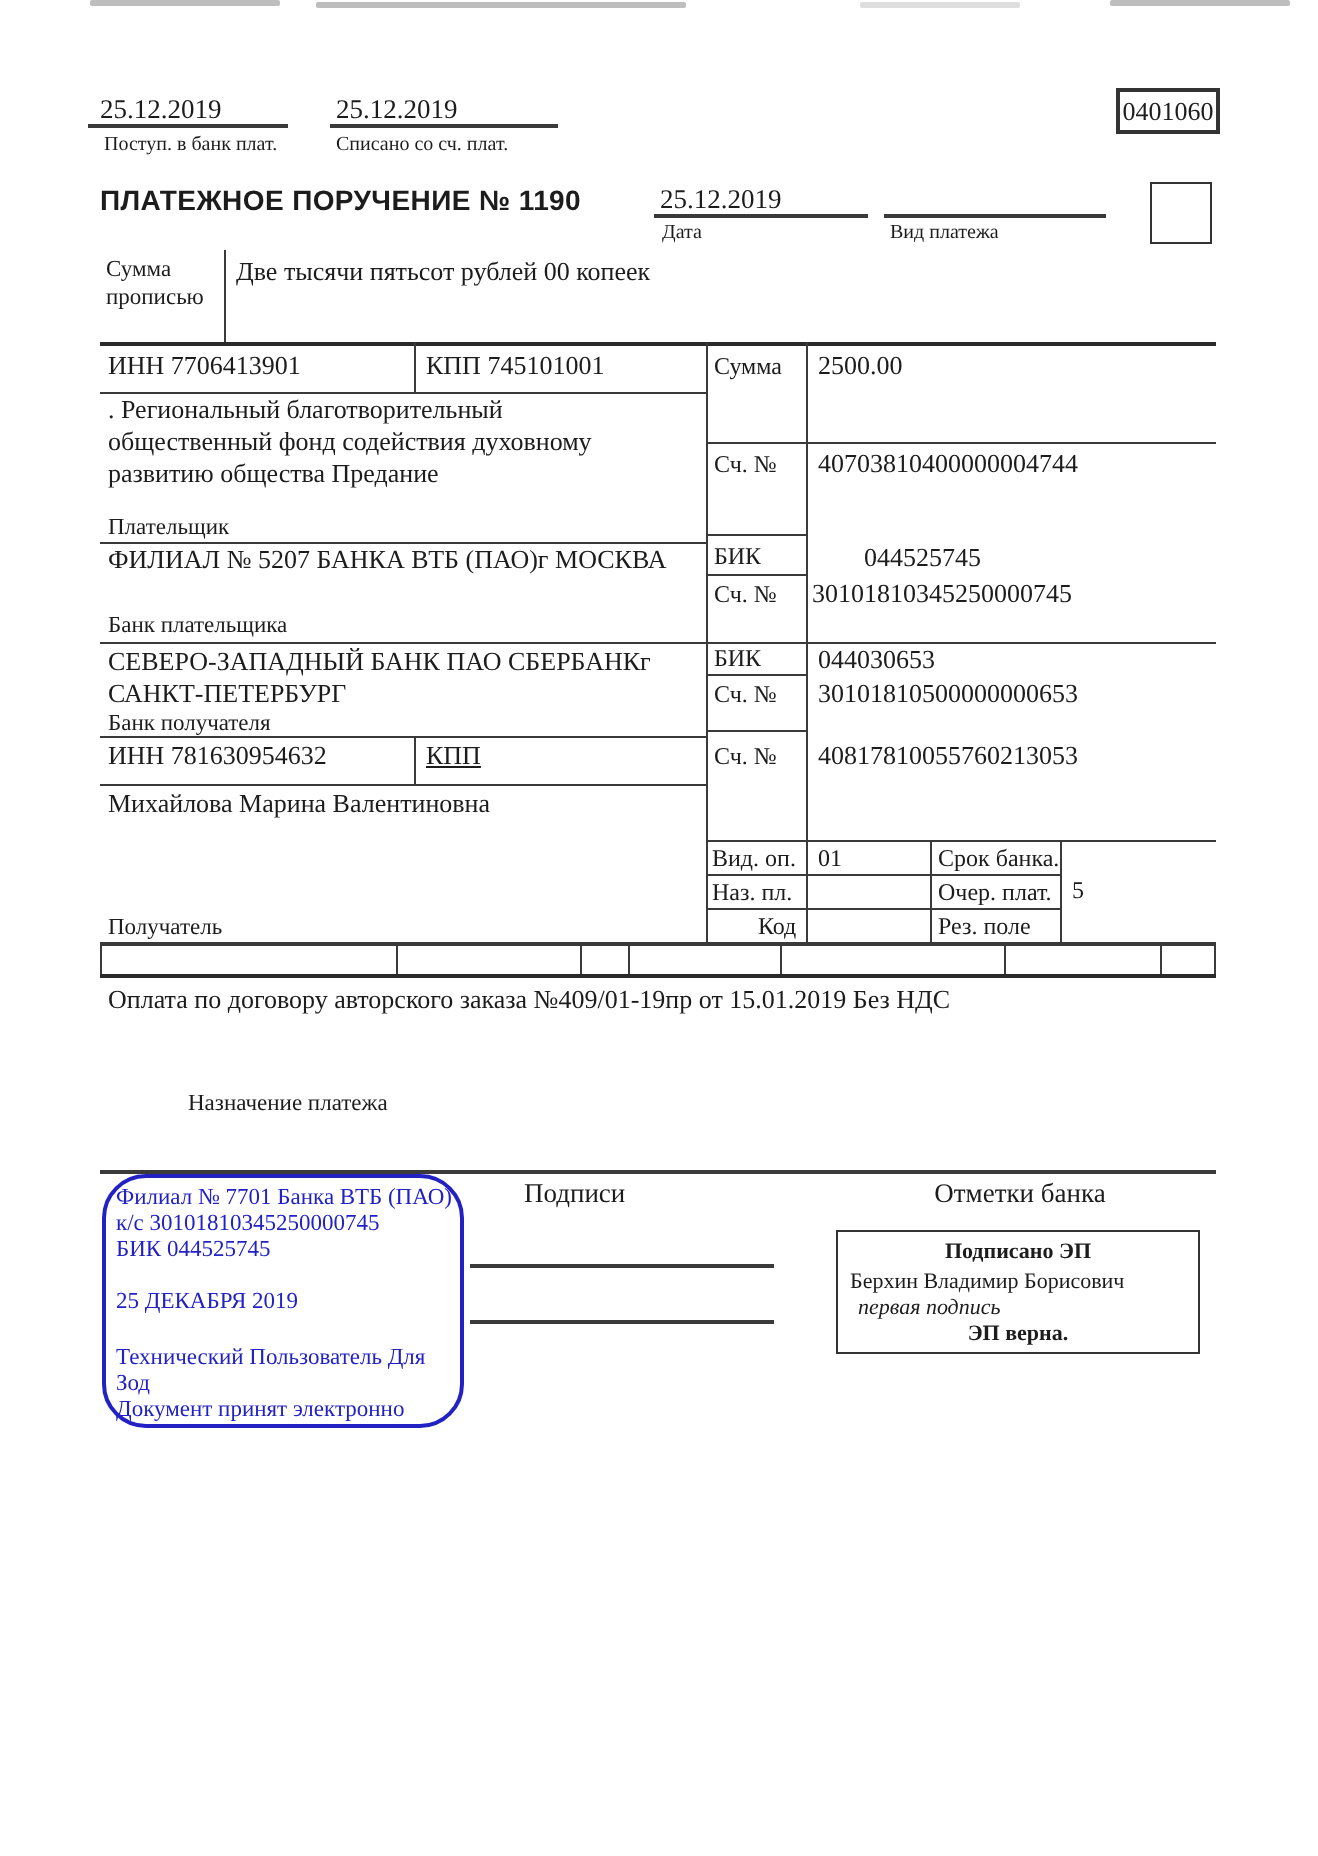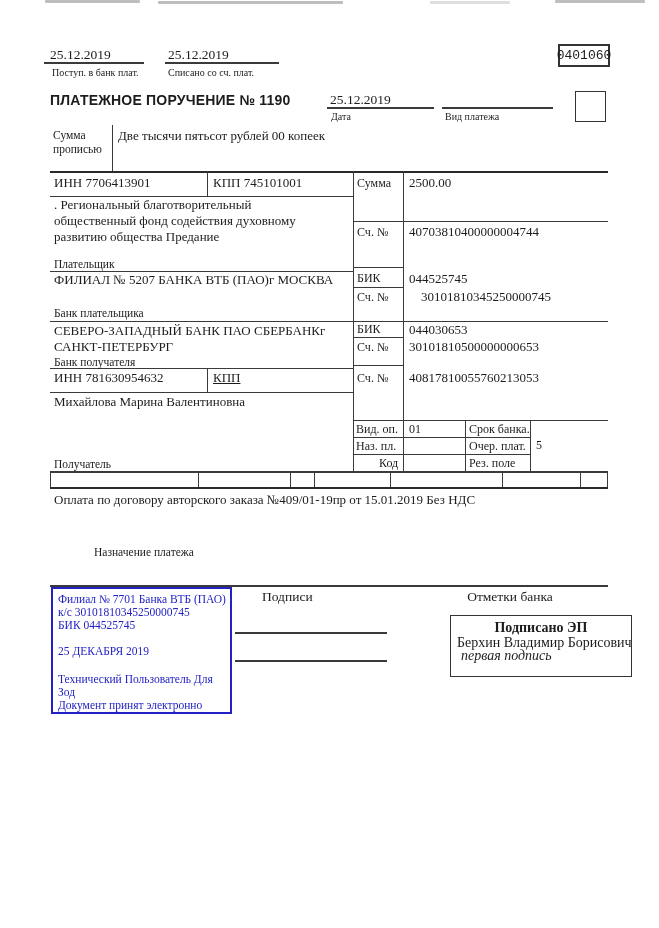--- a/index.html
+++ b/index.html
@@ -9,25 +9,25 @@
   .t{font-size:13px;line-height:14px;}
   .big{font-size:13.5px;}
   .lbl{font-size:10px;line-height:11px;}
   .sec{font-size:11.5px;line-height:12px;}
   .cell{font-size:12px;line-height:13px;}
   .hl{position:absolute;background:#3a3a3a;height:1px;}
   .hl2{position:absolute;background:#2a2a2a;height:2px;}
   .vl{position:absolute;background:#3a3a3a;width:1px;}
   .title{font-family:"Liberation Sans", sans-serif;font-weight:bold;font-size:14px;letter-spacing:.2px;}
   .codebox{position:absolute;border:2px solid #333;display:flex;align-items:center;justify-content:center;
-           font-size:13px;font-family:Liberation Mono, monospace;}
+           font-size:13px;}
   .plainbox{position:absolute;border:1.5px solid #333;}
   .stamp-blue{position:absolute;border:2px solid #2222c4;}
   .blue{color:#2222c4;font-size:11.5px;line-height:12px;}
-  .blackstamp{position:absolute;border:1.5px solid #333;font-size:14px;margin-left:32px;}
+  .blackstamp{position:absolute;border:1.5px solid #333;font-size:11px;}
   .remnant{position:absolute;background:rgba(110,110,110,.45);height:3px;border-radius:1px;top:0;}
   .ital{font-style:italic;}
   .bold{font-weight:bold;}
   .ctr{text-align:center;}
 </style>
 </head>
 <body>
 
 <div class="remnant" style="left:45px;width:95px;"></div>
 <div class="remnant" style="left:158px;width:185px;top:1px;"></div>
@@ -97,23 +97,23 @@
 <div class="abs t" style="left:409px;top:176px;">2500.00</div>
 <div class="abs t" style="left:54px;top:198px;">. Региональный благотворительный</div>
 <div class="abs t" style="left:54px;top:214px;">общественный фонд содействия духовному</div>
 <div class="abs t" style="left:54px;top:230px;">развитию общества Предание</div>
 <div class="abs cell" style="left:357px;top:226px;">Сч. №</div>
 <div class="abs t" style="left:409px;top:225px;">40703810400000004744</div>
 <div class="abs sec" style="left:54px;top:258px;">Плательщик</div>
 
 <div class="abs t" style="left:54px;top:273px;">ФИЛИАЛ № 5207 БАНКА ВТБ (ПАО)г МОСКВА</div>
 <div class="abs cell" style="left:357px;top:272px;">БИК</div>
-<div class="abs t" style="left:409px;top:272px;">044525745</div>
+<div class="abs t" style="left:432px;top:272px;">044525745</div>
 <div class="abs cell" style="left:357px;top:291px;">Сч. №</div>
-<div class="abs t" style="left:421px;top:290px;">30101810345250000745</div>
+<div class="abs t" style="left:406px;top:290px;">30101810345250000745</div>
 <div class="abs sec" style="left:54px;top:307px;">Банк плательщика</div>
 
 <div class="abs t" style="left:54px;top:324px;">СЕВЕРО-ЗАПАДНЫЙ БАНК ПАО СБЕРБАНКг</div>
 <div class="abs t" style="left:54px;top:340px;">САНКТ-ПЕТЕРБУРГ</div>
 <div class="abs cell" style="left:357px;top:323px;">БИК</div>
 <div class="abs t" style="left:409px;top:323px;">044030653</div>
 <div class="abs cell" style="left:357px;top:341px;">Сч. №</div>
 <div class="abs t" style="left:409px;top:340px;text-align:center;">30101810500000000653</div>
 <div class="abs sec" style="left:54px;top:356px;">Банк получателя</div>
 
@@ -130,32 +130,33 @@
 <div class="abs cell" style="left:356px;top:440px;">Наз. пл.</div>
 <div class="abs cell" style="left:469px;top:440px;">Очер. плат.</div>
 <div class="abs cell" style="left:536px;top:439px;">5</div>
 <div class="abs cell" style="left:356px;top:457px;margin-left:23px;">Код</div>
 <div class="abs cell" style="left:469px;top:457px;">Рез. поле</div>
 
 <div class="abs t" style="left:54px;top:493px;">Оплата по договору авторского заказа №409/01-19пр от 15.01.2019 Без НДС</div>
 <div class="abs sec" style="left:54px;top:546px;margin-left:40px;">Назначение платежа</div>
 <div class="hl" style="left:50px;top:585px;width:558px;height:1.5px;"></div>
 
-<div class="stamp-blue" style="left:51px;top:587px;width:177px;height:123px;">
+<div class="stamp-blue" style="left:51px;top:587px;width:177px;height:123px;border-radius:22px;">
   <div class="abs blue" style="left:5px;top:4px;">Филиал № 7701 Банка ВТБ (ПАО)</div>
   <div class="abs blue" style="left:5px;top:17px;">к/с 30101810345250000745</div>
   <div class="abs blue" style="left:5px;top:30px;">БИК 044525745</div>
   <div class="abs blue" style="left:5px;top:56px;">25 ДЕКАБРЯ 2019</div>
   <div class="abs blue" style="left:5px;top:84px;">Технический Пользователь Для</div>
   <div class="abs blue" style="left:5px;top:97px;">Зод</div>
   <div class="abs blue" style="left:5px;top:110px;">Документ принят электронно</div>
 </div>
 
 <div class="abs big" style="left:262px;top:589px;">Подписи</div>
 <div class="hl" style="left:235px;top:632px;width:152px;height:1.5px;"></div>
 <div class="hl" style="left:235px;top:660px;width:152px;height:1.5px;"></div>
 
 <div class="abs big ctr" style="left:420px;top:589px;width:180px;">Отметки банка</div>
 <div class="blackstamp" style="left:418px;top:615px;width:180px;height:60px;">
   <div class="abs bold ctr" style="left:0;top:4px;width:100%;">Подписано ЭП</div>
   <div class="abs" style="left:6px;top:19px;">Берхин Владимир Борисович</div>
   <div class="abs ital" style="left:10px;top:32px;">первая подпись</div>
+  <div class="abs bold ctr" style="left:0;top:45px;width:100%;">ЭП верна.</div>
 </div>
 
 </body></html>

